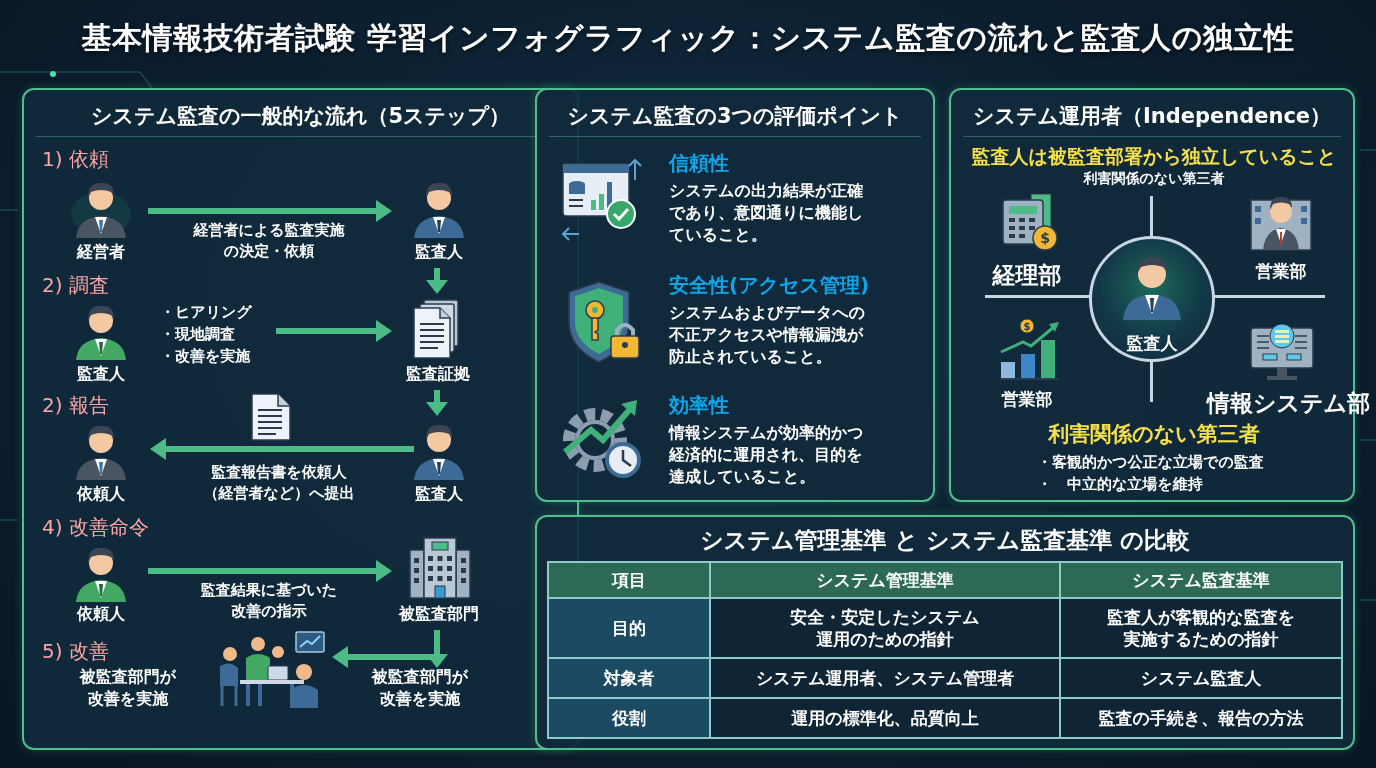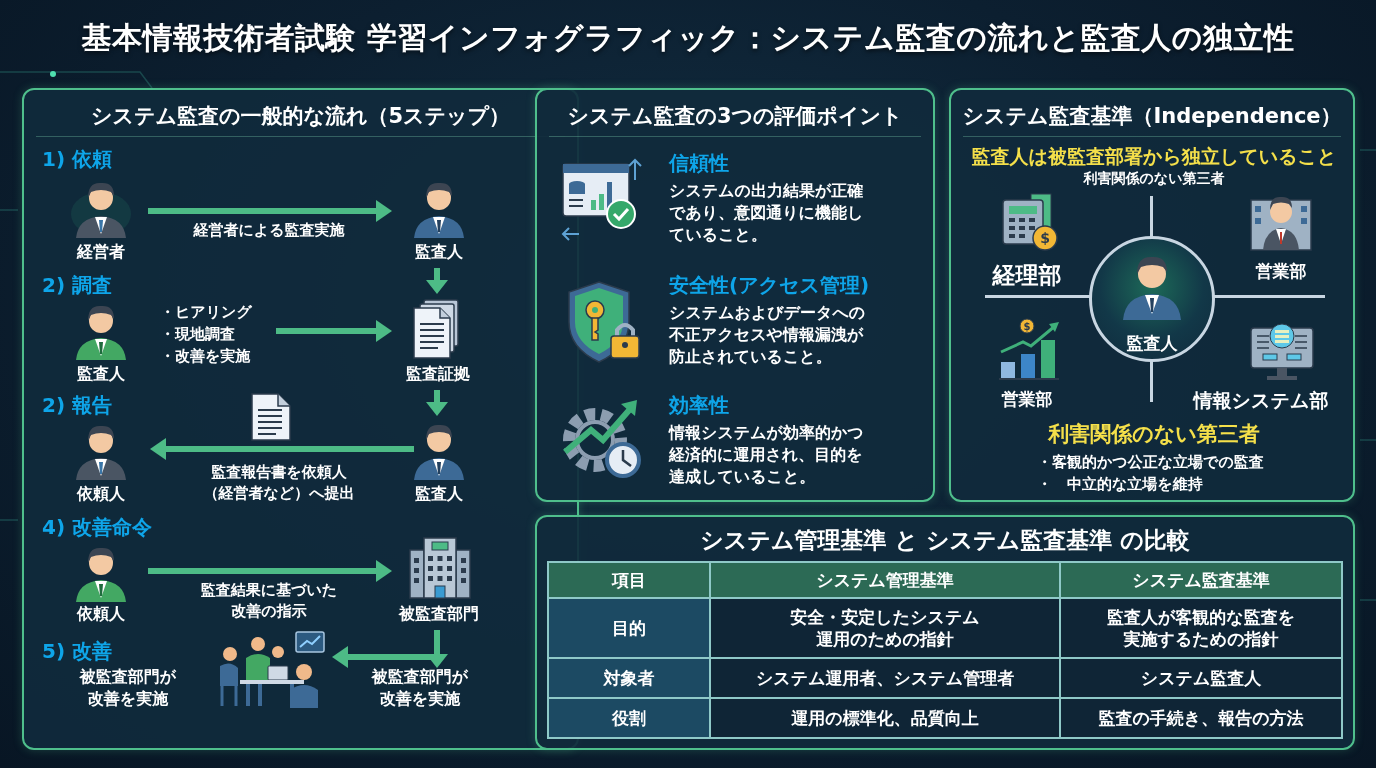--- a/index.html
+++ b/index.html
@@ -20,21 +20,21 @@
     position: absolute; border: 2px solid #4fbf8c; border-radius: 12px;
     background: rgba(16, 42, 60, 0.92);
     box-shadow: 0 0 10px rgba(79,191,140,0.25);
   }
   .panel-title {
     position: absolute; left: 0; width: 100%; text-align: center;
     font-size: 21px; font-weight: bold;
   }
   .panel-divider { position: absolute; left: 12px; right: 12px; height: 1px; background: rgba(120,200,170,0.35); }
   .yellow { color: #f5e04a; }
-  .step-label { position: absolute; font-size: 20px; font-weight: bold; color: #0ea5e9; }
+  .step-label { position: absolute; font-size: 20px; font-weight: normal; color: #fca5a5; }
   .lbl { position: absolute; font-size: 16px; font-weight: bold; text-align: center; white-space: nowrap; }
   .txt { position: absolute; font-size: 15px; font-weight: bold; text-align: center; line-height: 21px; white-space: nowrap; }
   .icon { position: absolute; }
   .arrow-h { position: absolute; height: 6px; background: #4dbb86; }
   .arrow-h.right::after {
     content: ""; position: absolute; right: -14px; top: -8px;
     border-left: 16px solid #4dbb86; border-top: 11px solid transparent; border-bottom: 11px solid transparent;
   }
   .arrow-h.left::before {
     content: ""; position: absolute; left: -14px; top: -8px;
@@ -84,20 +84,21 @@
     <ellipse cx="33" cy="40" rx="30" ry="22" fill="#1f6b5a" opacity="0.25"></ellipse>
     <path d="M8 64 Q10 44 33 42 Q56 44 58 64 Z" fill="#4a5563"></path>
     <path d="M27 43 L33 60 L39 43 Z" fill="#fff"></path>
     <path d="M31 46 L35 46 L34 58 L32 58 Z" fill="#3a76a8"></path>
     <circle cx="33" cy="24" r="12" fill="#f3c9a3"></circle>
     <path d="M20 24 Q20 8 33 9 Q46 8 46 22 L43 18 Q33 14 23 18 Z" fill="#3c4552"></path>
   </svg>
   <div class="lbl" style="left:42px; top:152px; width:70px;">経営者</div>
   <div class="arrow-h right" style="left:124px; top:118px; width:230px;"></div>
   <div class="txt" style="left:140px; top:130px; width:210px;">経営者による監査実施</div>
+  <div class="txt" style="left:140px; top:151px; width:210px;">の決定・依頼</div>
   <svg class="icon" style="left:382px; top:84px;" width="66" height="66" viewBox="0 0 66 66">
     <path d="M8 64 Q10 44 33 42 Q56 44 58 64 Z" fill="#3d6a96"></path>
     <path d="M27 43 L33 60 L39 43 Z" fill="#fff"></path>
     <path d="M31 46 L35 46 L34 58 L32 58 Z" fill="#24415f"></path>
     <circle cx="33" cy="24" r="12" fill="#f3c9a3"></circle>
     <path d="M20 24 Q20 8 33 9 Q46 8 46 22 L43 18 Q33 14 23 18 Z" fill="#3c4552"></path>
   </svg>
   <div class="lbl" style="left:380px; top:152px; width:70px;">監査人</div>
   <div class="arrow-v" style="left:410px; top:178px; height:14px;"></div>
 
@@ -283,21 +284,21 @@
   </svg>
   <div class="eval-title" style="left:132px; top:302px;">効率性</div>
   <div class="eval-desc" style="left:132px; top:332px;">
     <div>情報システムが効率的かつ</div>
     <div>経済的に運用され、目的を</div>
     <div>達成していること。</div>
   </div>
 </div>
 
 <div class="panel" style="left:949px; top:88px; width:406px; height:414px;">
-  <div class="panel-title" style="top:12px;">システム監査基準（Independence）</div>
+  <div class="panel-title" style="top:12px;">システム運用者（Independence）</div>
   <div class="panel-divider" style="top:46px;"></div>
   <div class="lbl yellow" style="left:0; top:54px; width:406px; font-size:19px;">監査人は被監査部署から独立していること</div>
   <div class="lbl" style="left:0; top:80px; width:406px; font-size:14px;">利害関係のない第三者</div>
 
   <div style="position:absolute; left:199px; top:106px; width:3px; height:44px; background:#c8d6e2;"></div>
   <div style="position:absolute; left:199px; top:270px; width:3px; height:42px; background:#c8d6e2;"></div>
   <div style="position:absolute; left:34px; top:205px; width:106px; height:3px; background:#c8d6e2;"></div>
   <div style="position:absolute; left:262px; top:205px; width:112px; height:3px; background:#c8d6e2;"></div>
   <div style="position:absolute; left:138px; top:146px; width:126px; height:126px; border-radius:50%; border:3px solid #c8d6e2; background:radial-gradient(circle at 50% 40%, #1d6a58 0%, #123848 55%, #102a3c 100%);"></div>
   <svg class="icon" style="left:166px; top:158px;" width="70" height="72" viewBox="0 0 70 72">
@@ -370,21 +371,21 @@
     <g fill="#e8f0c0">
         <rect x="26" y="10" width="14" height="3"></rect>
         <rect x="26" y="15" width="14" height="3"></rect>
         <rect x="26" y="20" width="14" height="3"></rect>
       </g>
     <rect x="14" y="34" width="14" height="6" fill="#5ec8e8" stroke="#2b3b4c"></rect>
     <rect x="38" y="34" width="14" height="6" fill="#5ec8e8" stroke="#2b3b4c"></rect>
     <rect x="28" y="48" width="10" height="8" fill="#4a5563"></rect>
     <rect x="18" y="56" width="30" height="4" fill="#4a5563"></rect>
   </svg>
-  <div class="lbl" style="left:240px; top:298px; width:140px; font-size:19px;">情報システム部</div>
+  <div class="lbl" style="left:256px; top:298px; width:140px; font-size:23px;">情報システム部</div>
 
   <div class="lbl yellow" style="left:0; top:330px; width:406px; font-size:21px;">利害関係のない第三者</div>
   <div class="txt" style="left:86px; top:362px; text-align:left;">・客観的かつ公正な立場での監査</div>
   <div class="txt" style="left:86px; top:384px; text-align:left;">・　中立的な立場を維持</div>
 </div>
 
 <div class="panel" style="left:535px; top:515px; width:820px; height:235px;">
   <div class="panel-title" style="top:8px; font-size:23px;">システム管理基準 と システム監査基準 の比較</div>
   <table class="cmp">
     <tbody>

